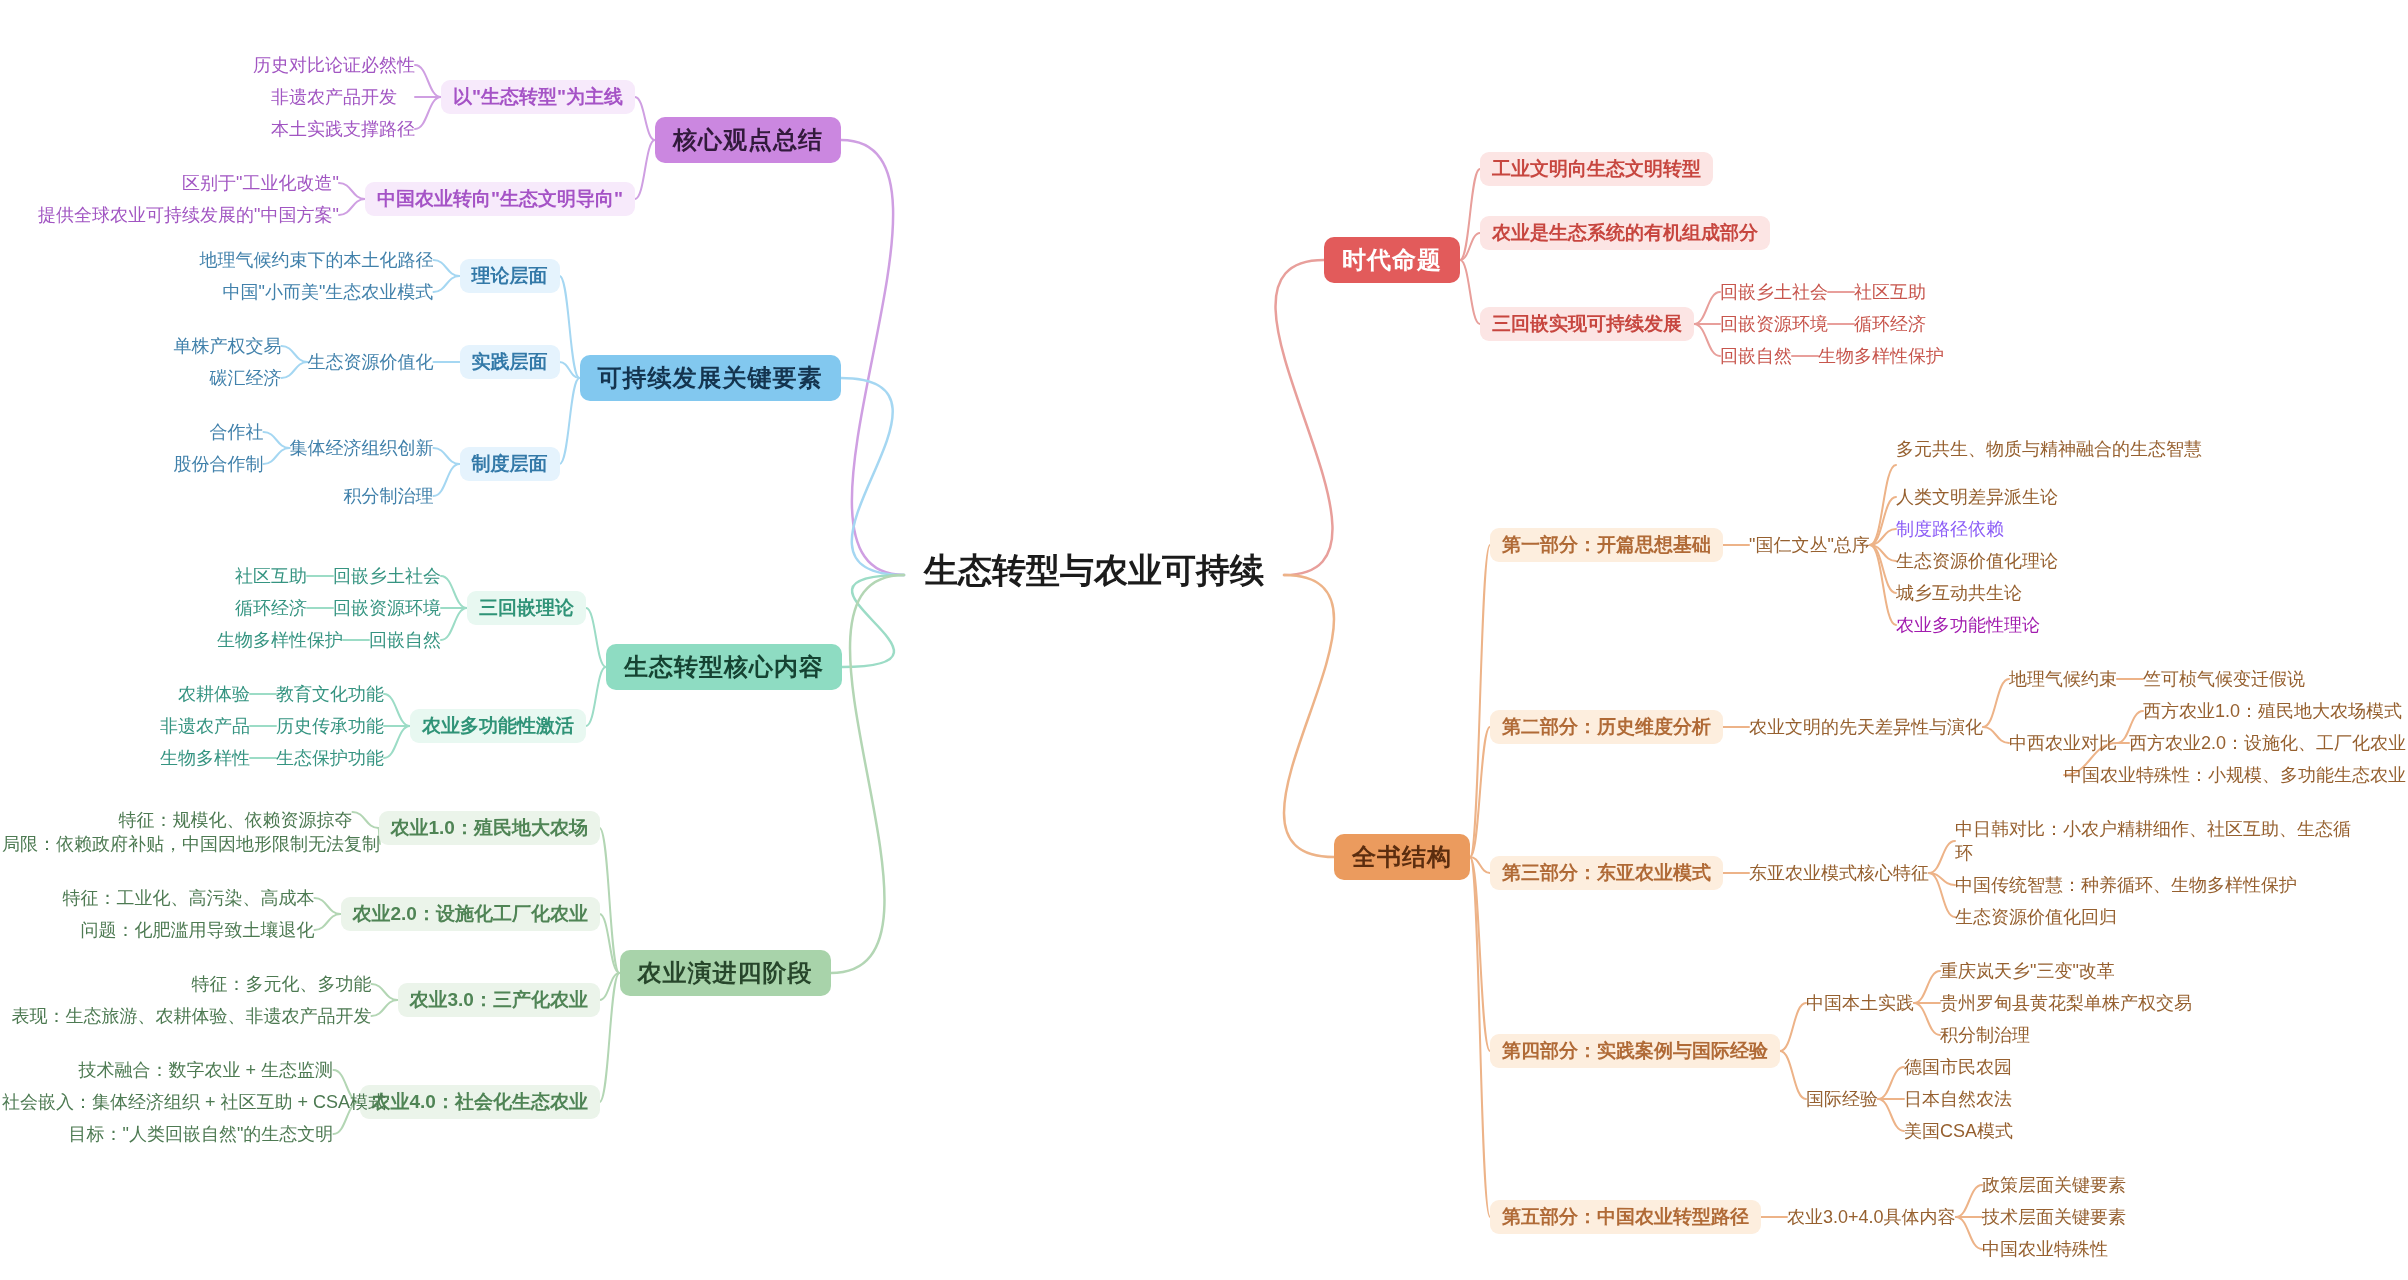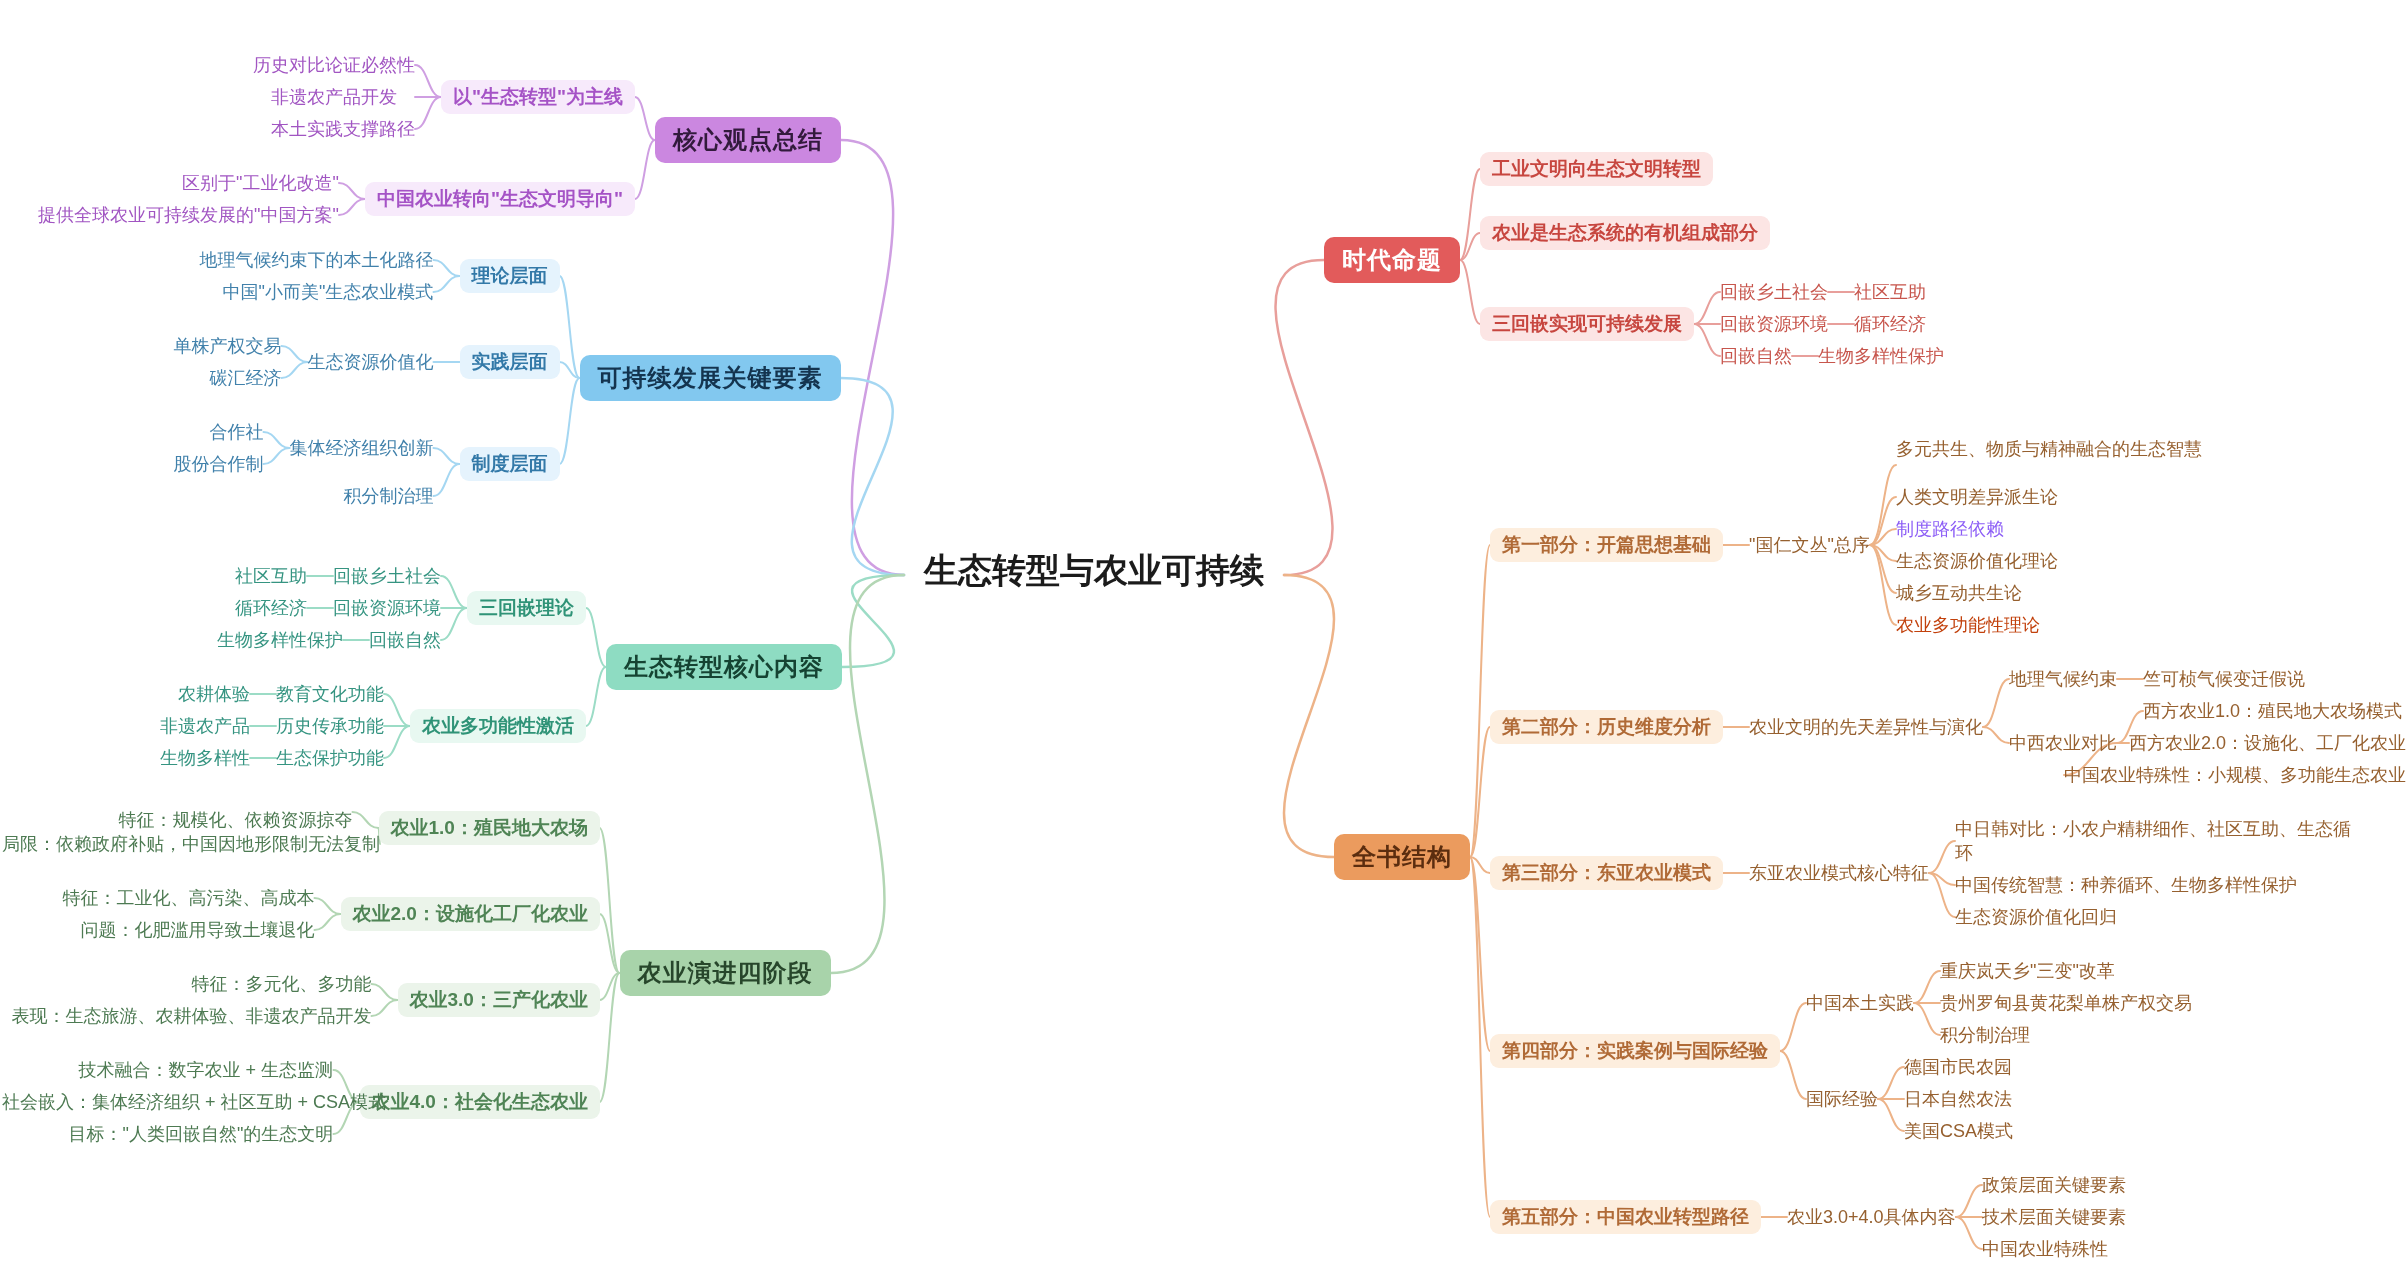--- a/index.html
+++ b/index.html
@@ -180,21 +180,21 @@
     <div class="node leaf" style="color: rgb(199, 85, 76); left: 1720px; top: 344px;">回嵌自然</div>
     <div class="node leaf" style="color: rgb(199, 85, 76); left: 1818px; top: 344px;">生物多样性保护</div>
     <div class="node root" style="background: rgb(235, 155, 94); color: rgb(91, 45, 15); left: 1334px; top: 834px;">全书结构</div>
     <div class="node pill" style="background: rgb(253, 238, 222); color: rgb(176, 106, 54); left: 1490px; top: 528px;">第一部分：开篇思想基础</div>
     <div class="node leaf" style="color: rgb(150, 96, 47); left: 1749px; top: 533px;">"国仁文丛"总序</div>
     <div class="node leaf" style="color: rgb(150, 96, 47); left: 1896px; top: 437px;">多元共生、物质与精神融合的生态智慧</div>
     <div class="node leaf" style="color: rgb(150, 96, 47); left: 1896px; top: 485px;">人类文明差异派生论</div>
     <div class="node leaf" style="color: #8b5cf6; left: 1896px; top: 517px;">制度路径依赖</div>
     <div class="node leaf" style="color: rgb(150, 96, 47); left: 1896px; top: 549px;">生态资源价值化理论</div>
     <div class="node leaf" style="color: rgb(150, 96, 47); left: 1896px; top: 581px;">城乡互动共生论</div>
-    <div class="node leaf" style="color: #c2410c; left: 1896px; top: 613px;">农业多功能性理论</div>
+    <div class="node leaf" style="color: #a21caf; left: 1896px; top: 613px;">农业多功能性理论</div>
     <div class="node pill" style="background: rgb(253, 238, 222); color: rgb(176, 106, 54); left: 1490px; top: 710px;">第二部分：历史维度分析</div>
     <div class="node leaf" style="color: rgb(150, 96, 47); left: 1749px; top: 715px;">农业文明的先天差异性与演化</div>
     <div class="node leaf" style="color: rgb(150, 96, 47); left: 2009px; top: 667px;">地理气候约束</div>
     <div class="node leaf" style="color: rgb(150, 96, 47); left: 2143px; top: 667px;">竺可桢气候变迁假说</div>
     <div class="node leaf" style="color: rgb(150, 96, 47); left: 2009px; top: 731px;">中西农业对比</div>
     <div class="node leaf" style="color: rgb(150, 96, 47); left: 2143px; top: 699px;">西方农业1.0：殖民地大农场模式</div>
     <div class="node leaf" style="color: rgb(150, 96, 47); left: 2129px; top: 731px;">西方农业2.0：设施化、工厂化农业</div>
     <div class="node leaf" style="color: rgb(150, 96, 47); left: 2064px; top: 763px;">中国农业特殊性：小规模、多功能生态农业</div>
     <div class="node pill" style="background: rgb(253, 238, 222); color: rgb(176, 106, 54); left: 1490px; top: 856px;">第三部分：东亚农业模式</div>
     <div class="node leaf" style="color: rgb(150, 96, 47); left: 1749px; top: 861px;">东亚农业模式核心特征</div>

